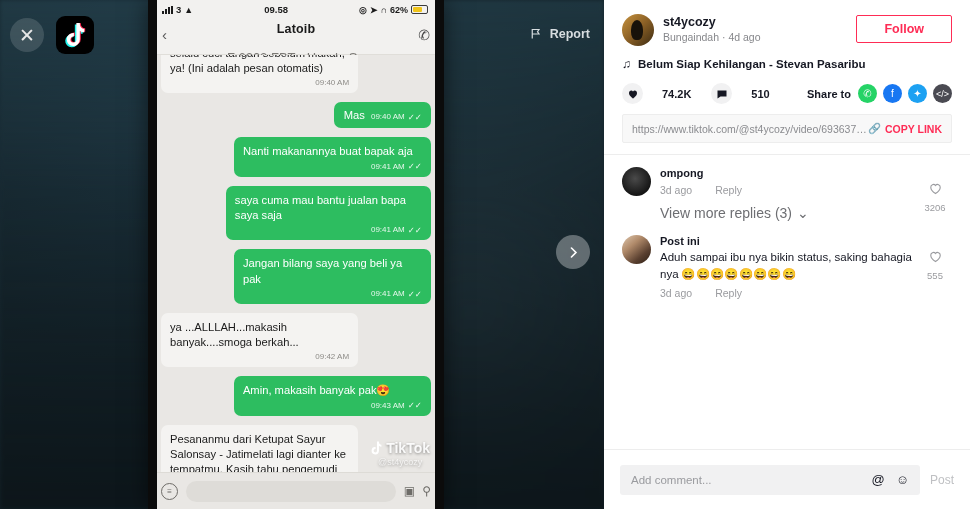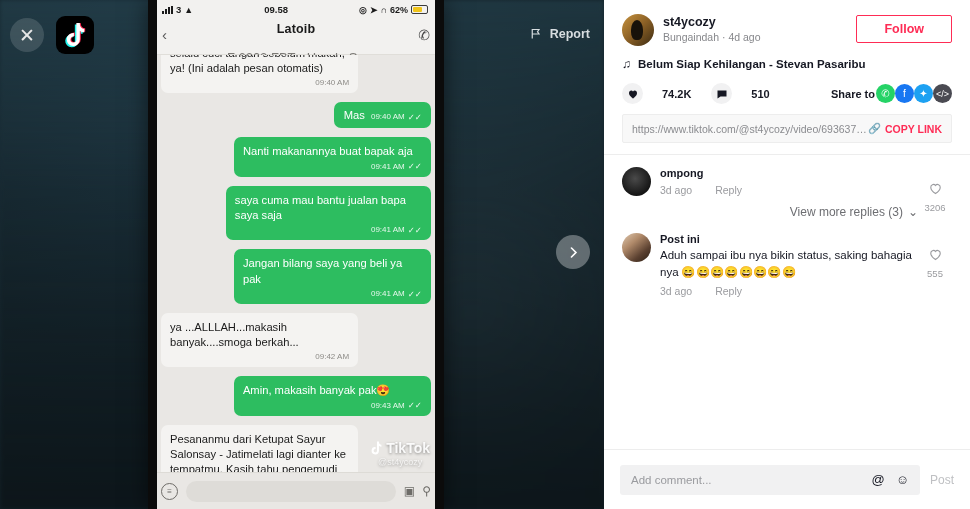--- a/index.html
+++ b/index.html
@@ -152,21 +152,21 @@
   .music { display: flex; align-items: center; gap: 7px; font-size: 11.5px;
            font-weight: bold; color: #161823; margin-top: 11px; }
   .music .note { font-size: 12px; }
 
   .stats { display: flex; align-items: center; padding: 12px 18px 0 18px; }
   .stat { display: flex; align-items: center; gap: 19px; margin-right: 20px; }
   .stat-circle { width: 21px; height: 21px; border-radius: 50%; background: #f1f1f2;
                  display: flex; align-items: center; justify-content: center; }
   .stat-circle svg { width: 12px; height: 12px; }
   .stat-num { font-size: 11px; font-weight: bold; color: #161823; }
-  .share-wrap { margin-left: auto; display: flex; align-items: center; gap: 0; }
+  .share-wrap { margin-left: auto; display: flex; align-items: center; gap: 6px; }
   .share-label { font-size: 11px; font-weight: bold; color: #161823; margin-right: 1px; }
   .si { width: 19px; height: 19px; border-radius: 50%; display: flex;
         align-items: center; justify-content: center; cursor: pointer; color:#fff; font-size:10px;}
   .si-wa { background: #25D366; }
   .si-fb { background: #1877F2; }
   .si-tw { background: #1DA1F2; }
   .si-code { background: #4a4a52; font-size: 9px; }
 
   .link-row { margin: 10px 18px 0 18px; background: #f8f8f8; border: 1px solid #ededed;
               border-radius: 2px; display: flex; align-items: center; height: 29px; padding: 0 9px; }
@@ -180,22 +180,22 @@
   .comments { flex: 1; overflow: hidden; padding: 12px 18px 0 18px; }
   .comment { display: flex; margin-bottom: 14px; }
   .c-avatar { width: 29px; height: 29px; border-radius: 50%; flex: none; }
   .c-av-1 { background: radial-gradient(circle at 45% 40%, #4a4a4a 0%, #151515 70%); }
   .c-av-2 { background: linear-gradient(140deg,#e0c9b0 0%,#b08a6a 35%,#5a4030 70%,#2a1d12 100%); }
   .c-body { margin-left: 9px; flex: 1; }
   .c-name { font-size: 11px; font-weight: bold; color: #161823; }
   .c-text { font-size: 11.5px; color: #161823; line-height: 1.45; margin-top: 2px; }
   .c-sub { display: flex; gap: 23px; font-size: 10.5px; color: #9a9b9f; margin-top: 5px; }
   .c-sub span { cursor: pointer; }
-  .c-more { display: flex; align-items: center; gap: 5px; font-size: 12px;
-            color: #6d6e72; margin-top: 9px; cursor: pointer; justify-content: flex-end; }
+  .c-more { display: flex; align-items: center; gap: 5px; font-size: 14px;
+            color: #6d6e72; margin-top: 9px; cursor: pointer; }
   .c-like { width: 34px; flex: none; text-align: center; padding-top: 14px; }
   .c-like svg { width: 15px; height: 15px; }
   .c-like-num { font-size: 9.5px; color: #9a9b9f; margin-top: 2px; }
 
   .comment-bar { height: 60px; border-top: 1px solid #ededed; display: flex;
                  align-items: center; padding: 0 16px; gap: 10px; }
   .cb-field { flex: 1; height: 30px; background: #f1f1f2; border-radius: 3px;
               display: flex; align-items: center; padding: 0 11px; }
   .cb-ph { flex: 1; font-size: 11.5px; color: #9a9b9f; }
   .cb-icons { display: flex; gap: 11px; color: #161823; font-size: 13px; }

